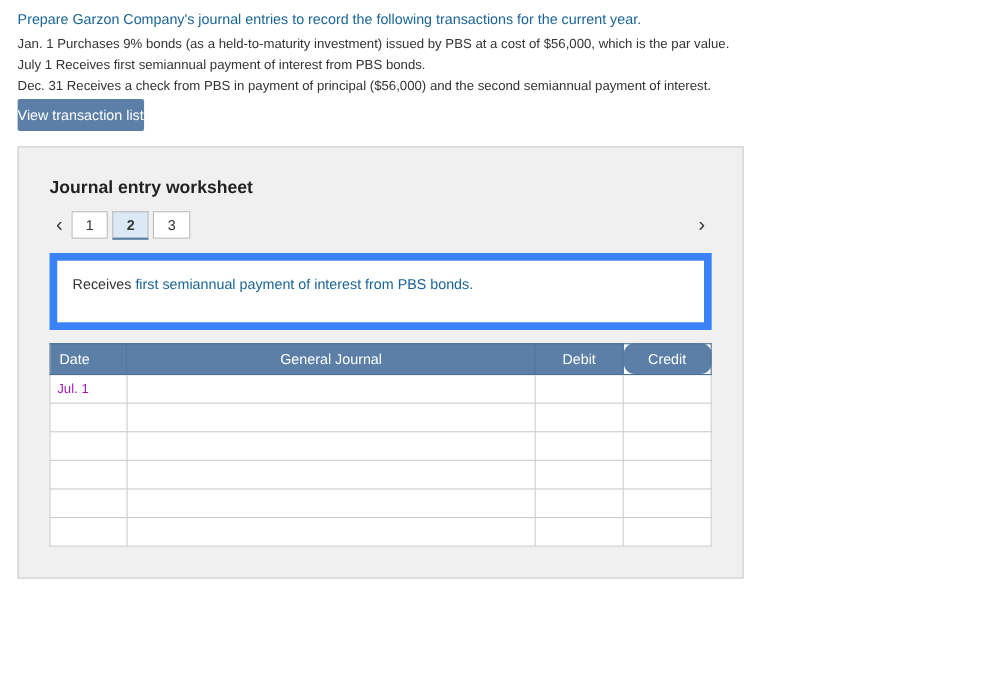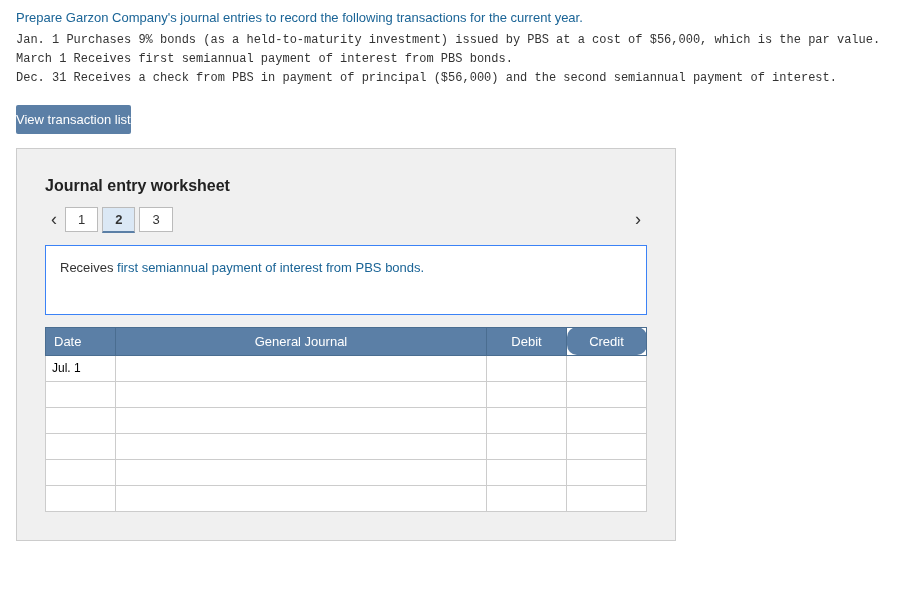--- a/index.html
+++ b/index.html
@@ -10,24 +10,24 @@
       color: #333;
       padding: 10px 16px;
     }
     .instructions {
       font-size: 13px;
       color: #1a6496;
       margin-bottom: 6px;
       font-weight: normal;
     }
     .transactions {
-      font-family: Liberation Mono, monospace;
+      font-family: Liberation Sans, sans-serif;
       font-size: 12px;
       color: #333;
-      margin-bottom: 16px;
+      margin-bottom: 1px;
       line-height: 1.6;
     }
     .btn-view-list {
       background-color: #5b7fa6;
       color: #fff;
       border: none;
       padding: 7px 0;
       font-size: 13px;
       cursor: pointer;
       border-radius: 2px;
@@ -68,21 +68,21 @@
       font-size: 13px;
     }
     .tab-item.active {
       background: #dbe8f5;
       border-bottom: 2px solid #5b7fa6;
       font-weight: bold;
     }
     .nav-spacer { flex: 1; }
     .description-box {
       background: #fff;
-      border: 1px solid #3b82f6;
+      border: 7px solid #3b82f6;
       padding: 12px 14px;
       margin-bottom: 12px;
       min-height: 70px;
       font-size: 13px;
       line-height: 1.5;
     }
     .description-box span.highlight {
       color: #1a6496;
     }
     .note {
@@ -123,21 +123,21 @@
       background: transparent;
       height: 20px;
     }
     .col-date { width: 70px; }
     .col-journal { width: auto; }
     .col-debit { width: 80px; }
     .col-credit { width: 80px; border-radius: 10px; }
     .date-cell {
       font-size: 12px;
       padding-left: 6px;
-      color: #000000;
+      color: #a21caf;
     }
     .btn-row {
       display: flex;
       gap: 10px;
       margin-top: 14px;
       align-items: center;
     }
     .btn-action {
       background-color: #5b7fa6;
       color: #fff;
@@ -151,21 +151,21 @@
   </style>
 </head>
 <body>
 
 
 
 <p class="instructions">Prepare Garzon Company's journal entries to record the following transactions for the current year.</p>
 
 <div class="transactions">
   <div>Jan.  1 Purchases 9% bonds (as a held-to-maturity investment) issued by PBS at a cost of $56,000, which is the par value.</div>
-  <div>March  1 Receives first semiannual payment of interest from PBS bonds.</div>
+  <div>July  1 Receives first semiannual payment of interest from PBS bonds.</div>
   <div>Dec. 31 Receives a check from PBS in payment of principal ($56,000) and the second semiannual payment of interest.</div>
 </div>
 
 <button class="btn-view-list">View transaction list</button>
 
 <div class="worksheet-container">
   <div class="worksheet-title">Journal entry worksheet</div>
 
   <div class="nav-row">
     <button class="nav-arrow">‹</button>

